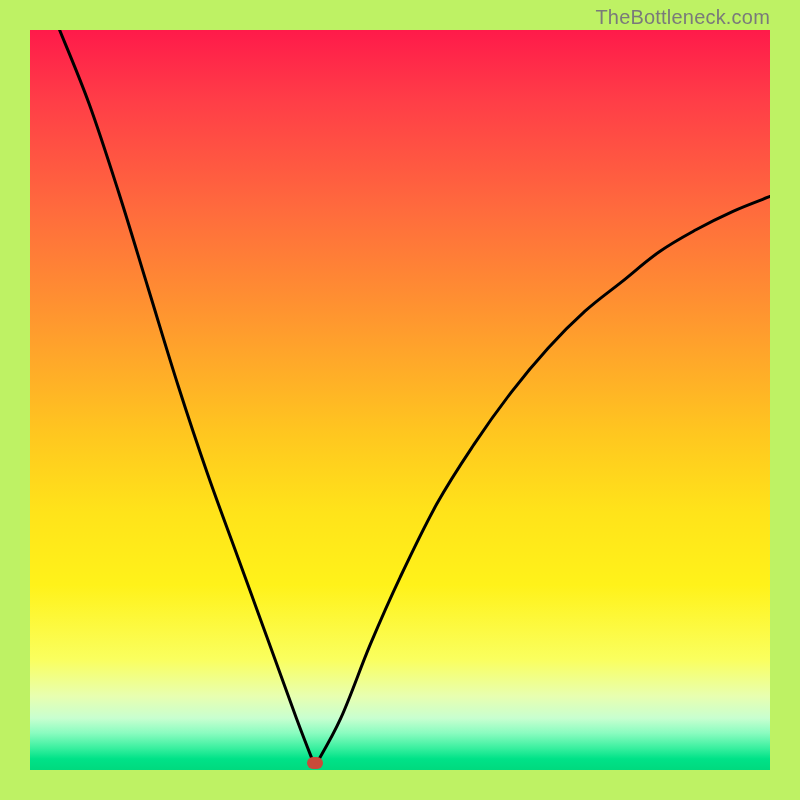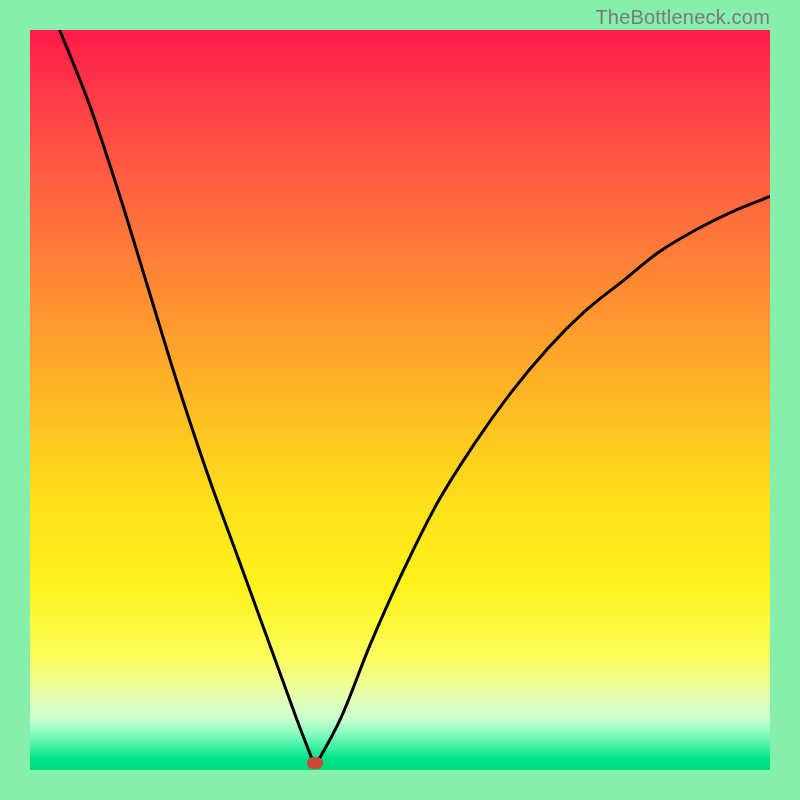--- a/index.html
+++ b/index.html
@@ -10,21 +10,21 @@
     height: 800px;
     overflow: hidden;
     font-family: Arial, sans-serif;
   }
   .frame {
     position: absolute;
     top: 0;
     left: 0;
     width: 800px;
     height: 800px;
-    background: #86efac;
+    background: #bef264;
   }
   .plot-area {
     position: absolute;
     top: 30px;
     left: 30px;
     width: 740px;
     height: 740px;
     overflow: hidden;
   }
   .gradient-bg {

